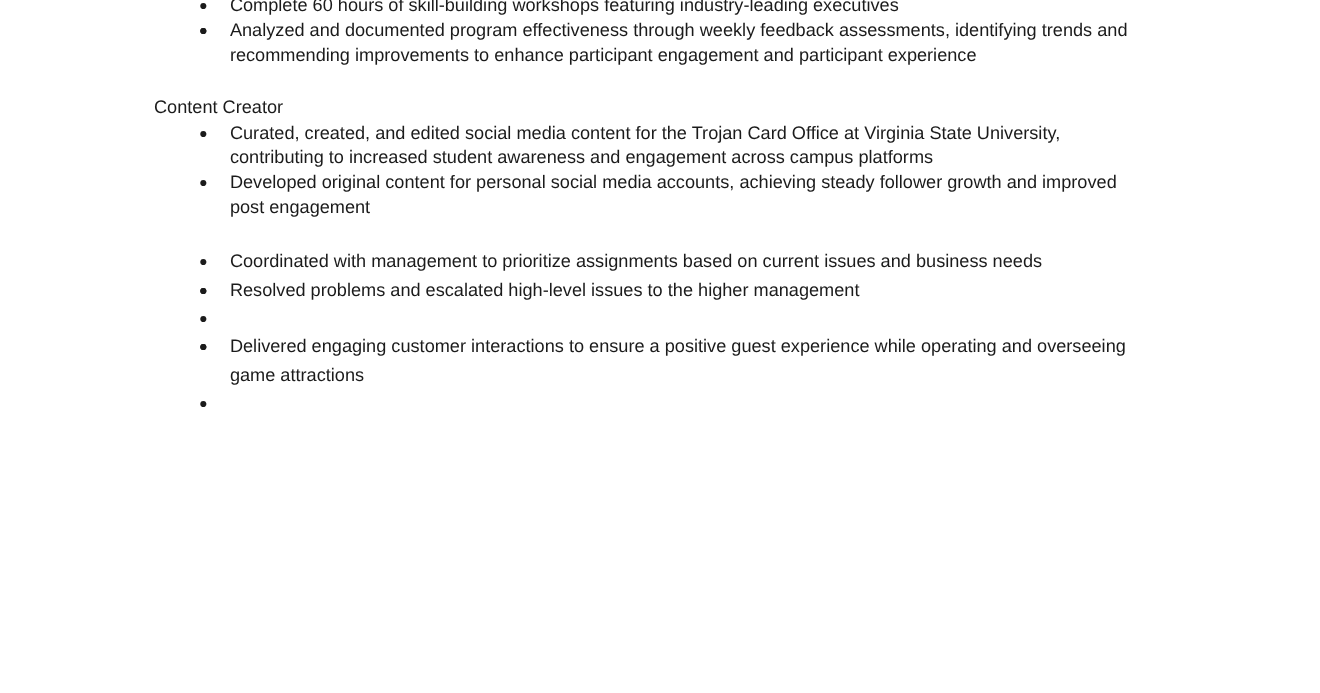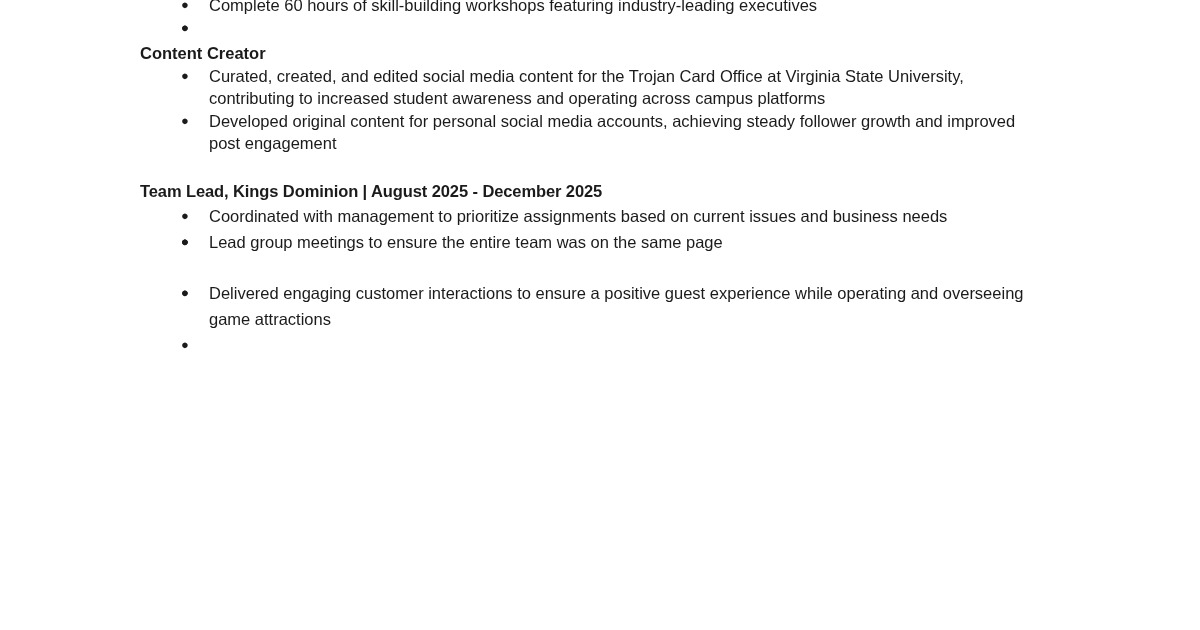--- a/index.html
+++ b/index.html
@@ -42,21 +42,21 @@
     font-size: 16.5px;
     font-weight: bold;
     line-height: 23px;
     margin: 0;
     letter-spacing: -0.1px;
     white-space: nowrap;
   }
 
   .job-role {
     font-size: 16.5px;
-    font-weight: bold;
+    font-weight: normal;
     line-height: 23px;
     margin: 0;
   }
 
   .bullets {
     list-style: none;
     margin: 0;
     padding: 0;
   }
 
@@ -87,54 +87,54 @@
       <ul class="bullets">
         <li>
           <span class="bullet-dot">●</span>
           <span>Complete 60 hours of skill-building workshops featuring industry-leading executives</span>
         </li>
         <li>
           <span class="bullet-dot">●</span>
         </li>
         <li>
           <span class="bullet-dot">●</span>
+          <span>Analyzed and documented program effectiveness through weekly feedback assessments, identifying trends and recommending improvements to enhance participant engagement and participant experience</span>
         </li>
       </ul>
     </div>
 
     <div class="section tight-list">
       <p class="job-role">Content Creator</p>
       <ul class="bullets">
         <li>
           <span class="bullet-dot">●</span>
-          <span>Curated, created, and edited social media content for the Trojan Card Office at Virginia State University, contributing to increased student awareness and operating across campus platforms</span>
+          <span>Curated, created, and edited social media content for the Trojan Card Office at Virginia State University, contributing to increased student awareness and engagement across campus platforms</span>
         </li>
         <li>
           <span class="bullet-dot">●</span>
           <span>Developed original content for personal social media accounts, achieving steady follower growth and improved post engagement</span>
         </li>
       </ul>
     </div>
 
     <div class="section loose-list">
-      <p class="job-heading">Team Lead, Kings Dominion | August 2025 - December 2025</p>
       <ul class="bullets">
         <li>
           <span class="bullet-dot">●</span>
           <span>Coordinated with management to prioritize assignments based on current issues and business needs</span>
         </li>
         <li>
           <span class="bullet-dot">●</span>
         </li>
         <li>
           <span class="bullet-dot">●</span>
+          <span>Resolved problems and escalated high-level issues to the higher management</span>
         </li>
         <li>
           <span class="bullet-dot">●</span>
-          <span>Lead group meetings to ensure the entire team was on the same page</span>
         </li>
       </ul>
     </div>
 
     <div class="section loose-list">
       <ul class="bullets">
         <li>
           <span class="bullet-dot">●</span>
         </li>
         <li>

